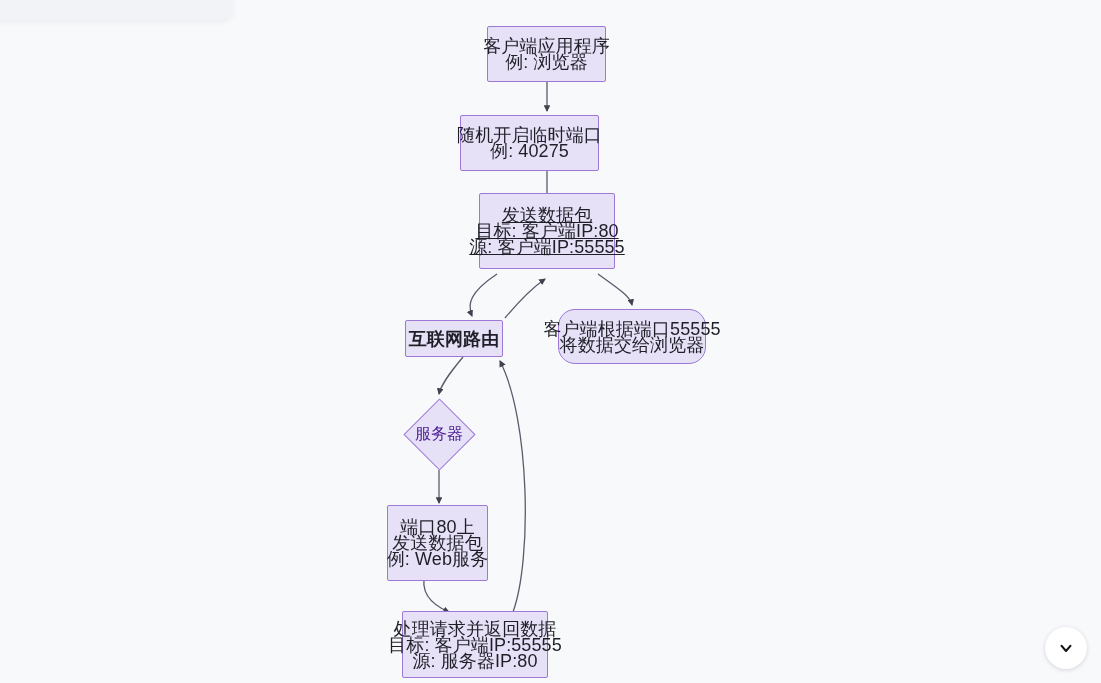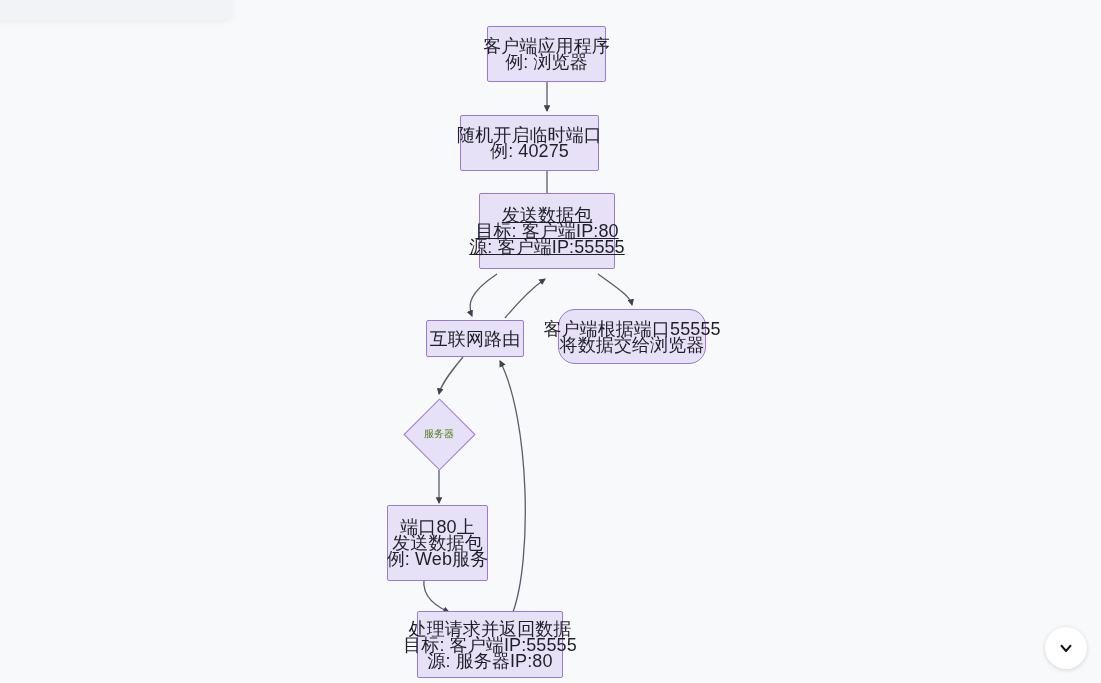--- a/index.html
+++ b/index.html
@@ -76,23 +76,23 @@
     height: 51px;
     margin-left: -25.5px;
     margin-top: -25.5px;
     background: #e7e1f7;
     border: 1px solid #9d78d6;
     transform: rotate(45deg);
   }
   .diamond-label {
     position: relative;
     z-index: 2;
-    font-size: 10px;
+    font-size: 16px;
     line-height: 16px;
-    color: #4d7c0f;
+    color: #4c1d95;
     white-space: nowrap;
   }
 
   #fab {
     position: absolute;
     right: 14px;
     bottom: 14px;
     width: 42px;
     height: 42px;
     border-radius: 50%;
@@ -151,41 +151,41 @@
     <span class="ln">随机开启临时端口</span>
     <span class="ln">例: 40275</span>
   </div>
 
   <div class="node" style="left:479px; top:193px; width:136px; height:76px;text-decoration:underline;">
     <span class="ln">发送数据包</span>
     <span class="ln">目标: 客户端IP:80</span>
     <span class="ln">源: 客户端IP:55555</span>
   </div>
 
-  <div class="node" style="left:426px; top:320px; width:98px; height:37px;">
+  <div class="node" style="left:405px; top:320px; width:98px; height:37px;font-weight:bold;">
     <span class="ln">互联网路由</span>
   </div>
 
   <div class="node" style="left:558px; top:309px; width:148px; height:55px;border-radius:17px;">
     <span class="ln">客户端根据端口55555</span>
     <span class="ln">将数据交给浏览器</span>
   </div>
 
   <div class="diamond-wrap" style="left:403px; top:398px; width:72px; height:72px;">
     <div class="diamond-shape"></div>
     <span class="diamond-label">服务器</span>
   </div>
 
   <div class="node" style="left:387px; top:505px; width:101px; height:76px;">
     <span class="ln">端口80上</span>
     <span class="ln">发送数据包</span>
     <span class="ln">例: Web服务</span>
   </div>
 
-  <div class="node" style="left:402px; top:611px; width:146px; height:67px;margin-left:15px;">
+  <div class="node" style="left:402px; top:611px; width:146px; height:67px;">
     <span class="ln">处理请求并返回数据</span>
     <span class="ln">目标: 客户端IP:55555</span>
     <span class="ln">源: 服务器IP:80</span>
   </div>
 
   <button id="fab">
     <span>
       <svg width="18" height="18" viewBox="0 0 24 24" fill="none" stroke="#16161a" stroke-width="2.6" stroke-linecap="round" stroke-linejoin="round">
         <polyline points="6 9 12 16 18 9"></polyline>
       </svg>

